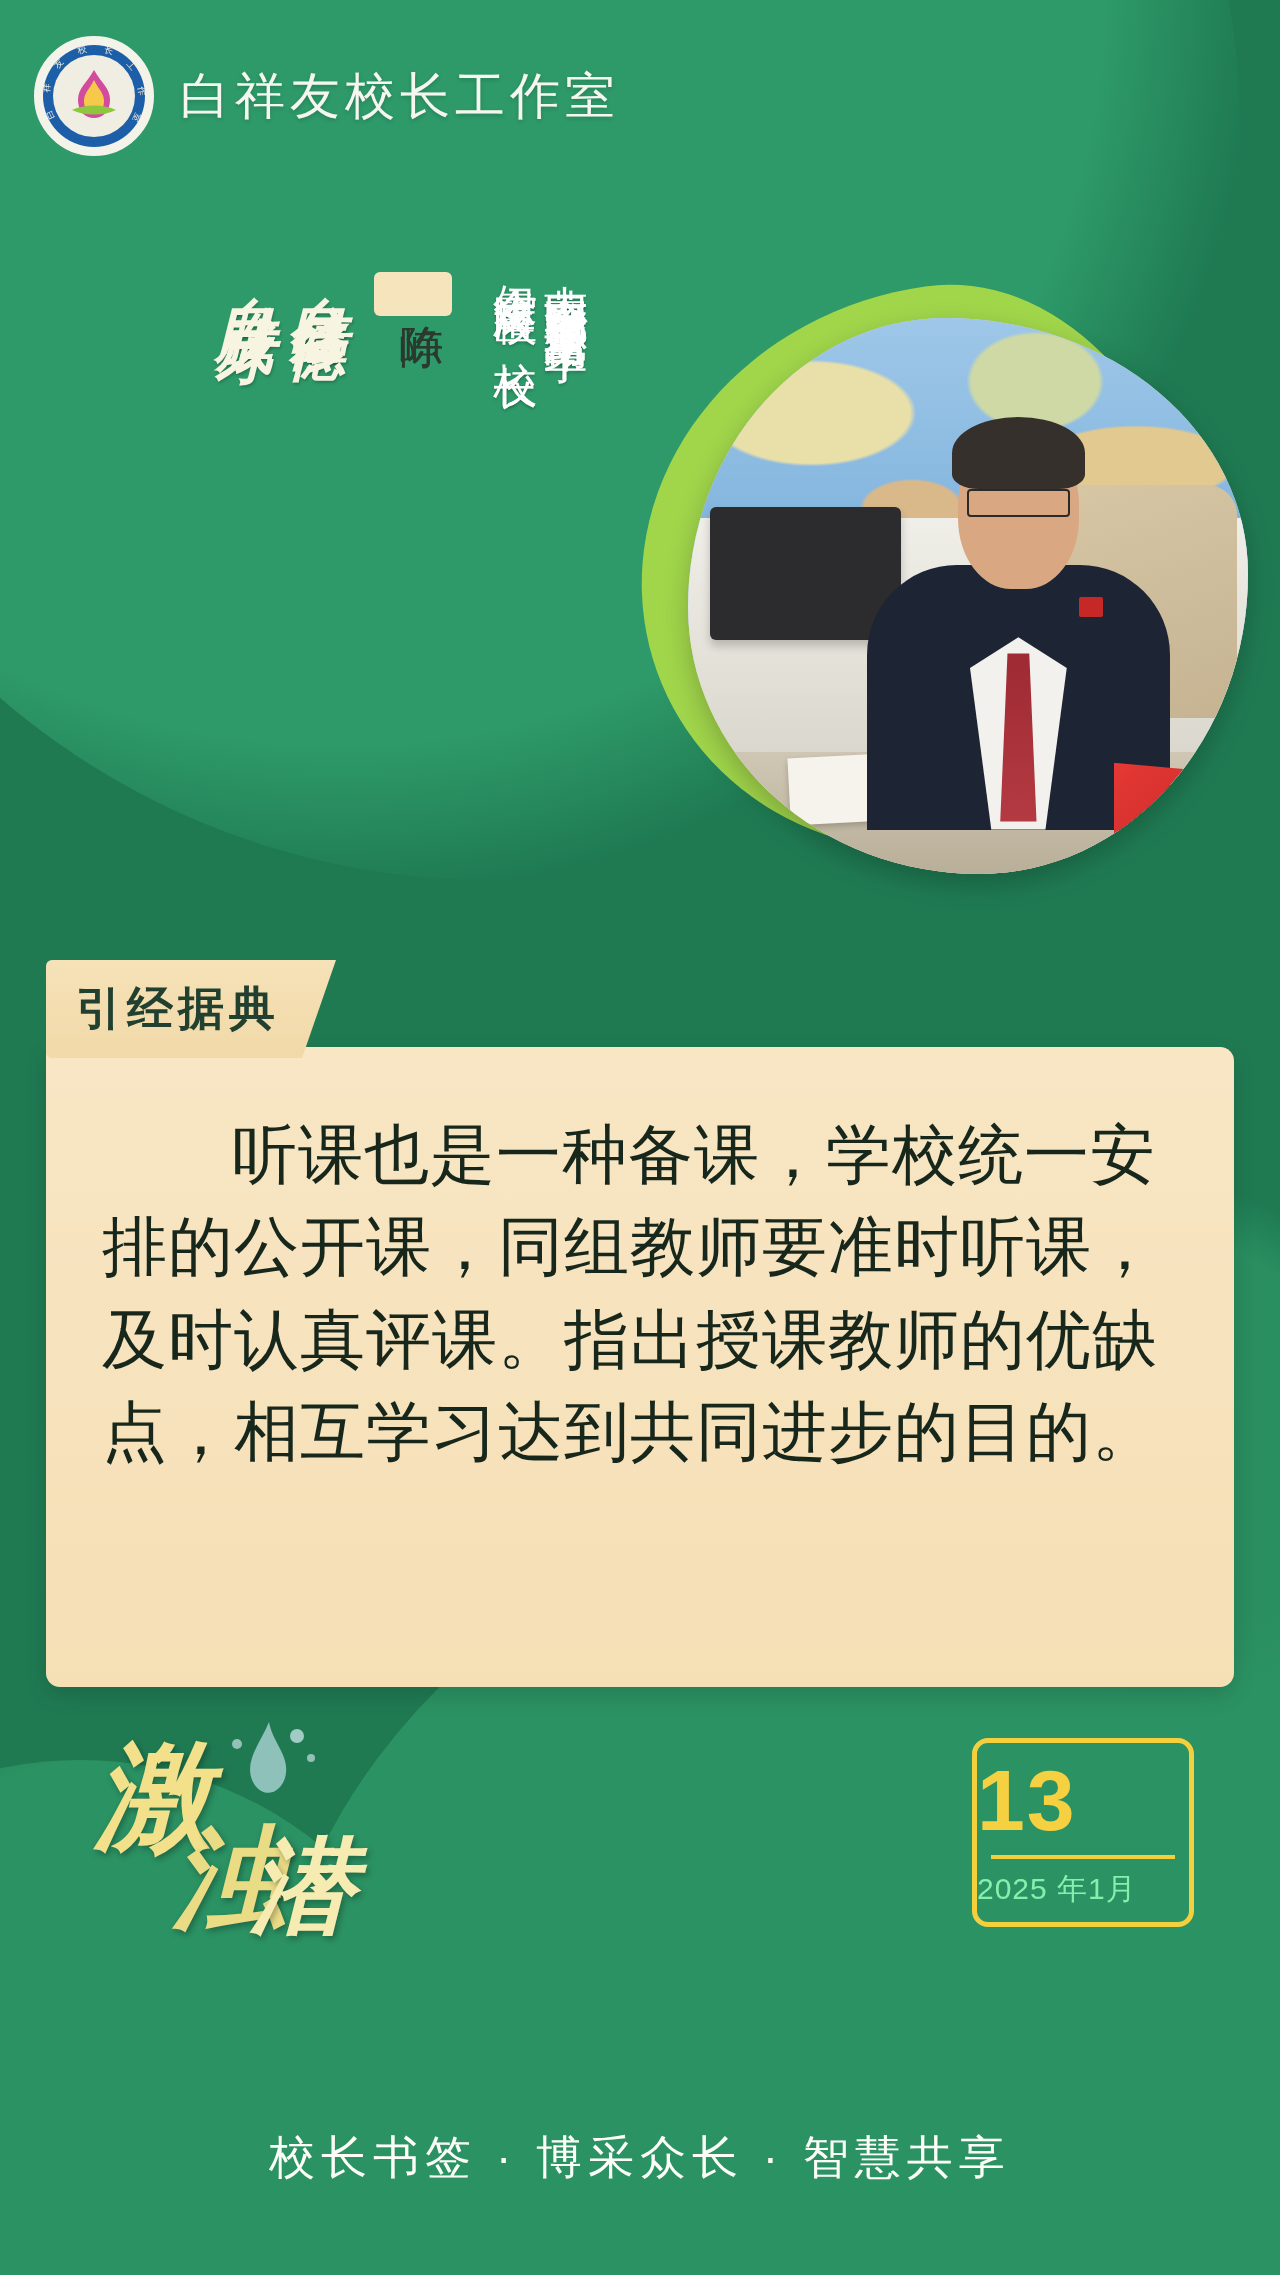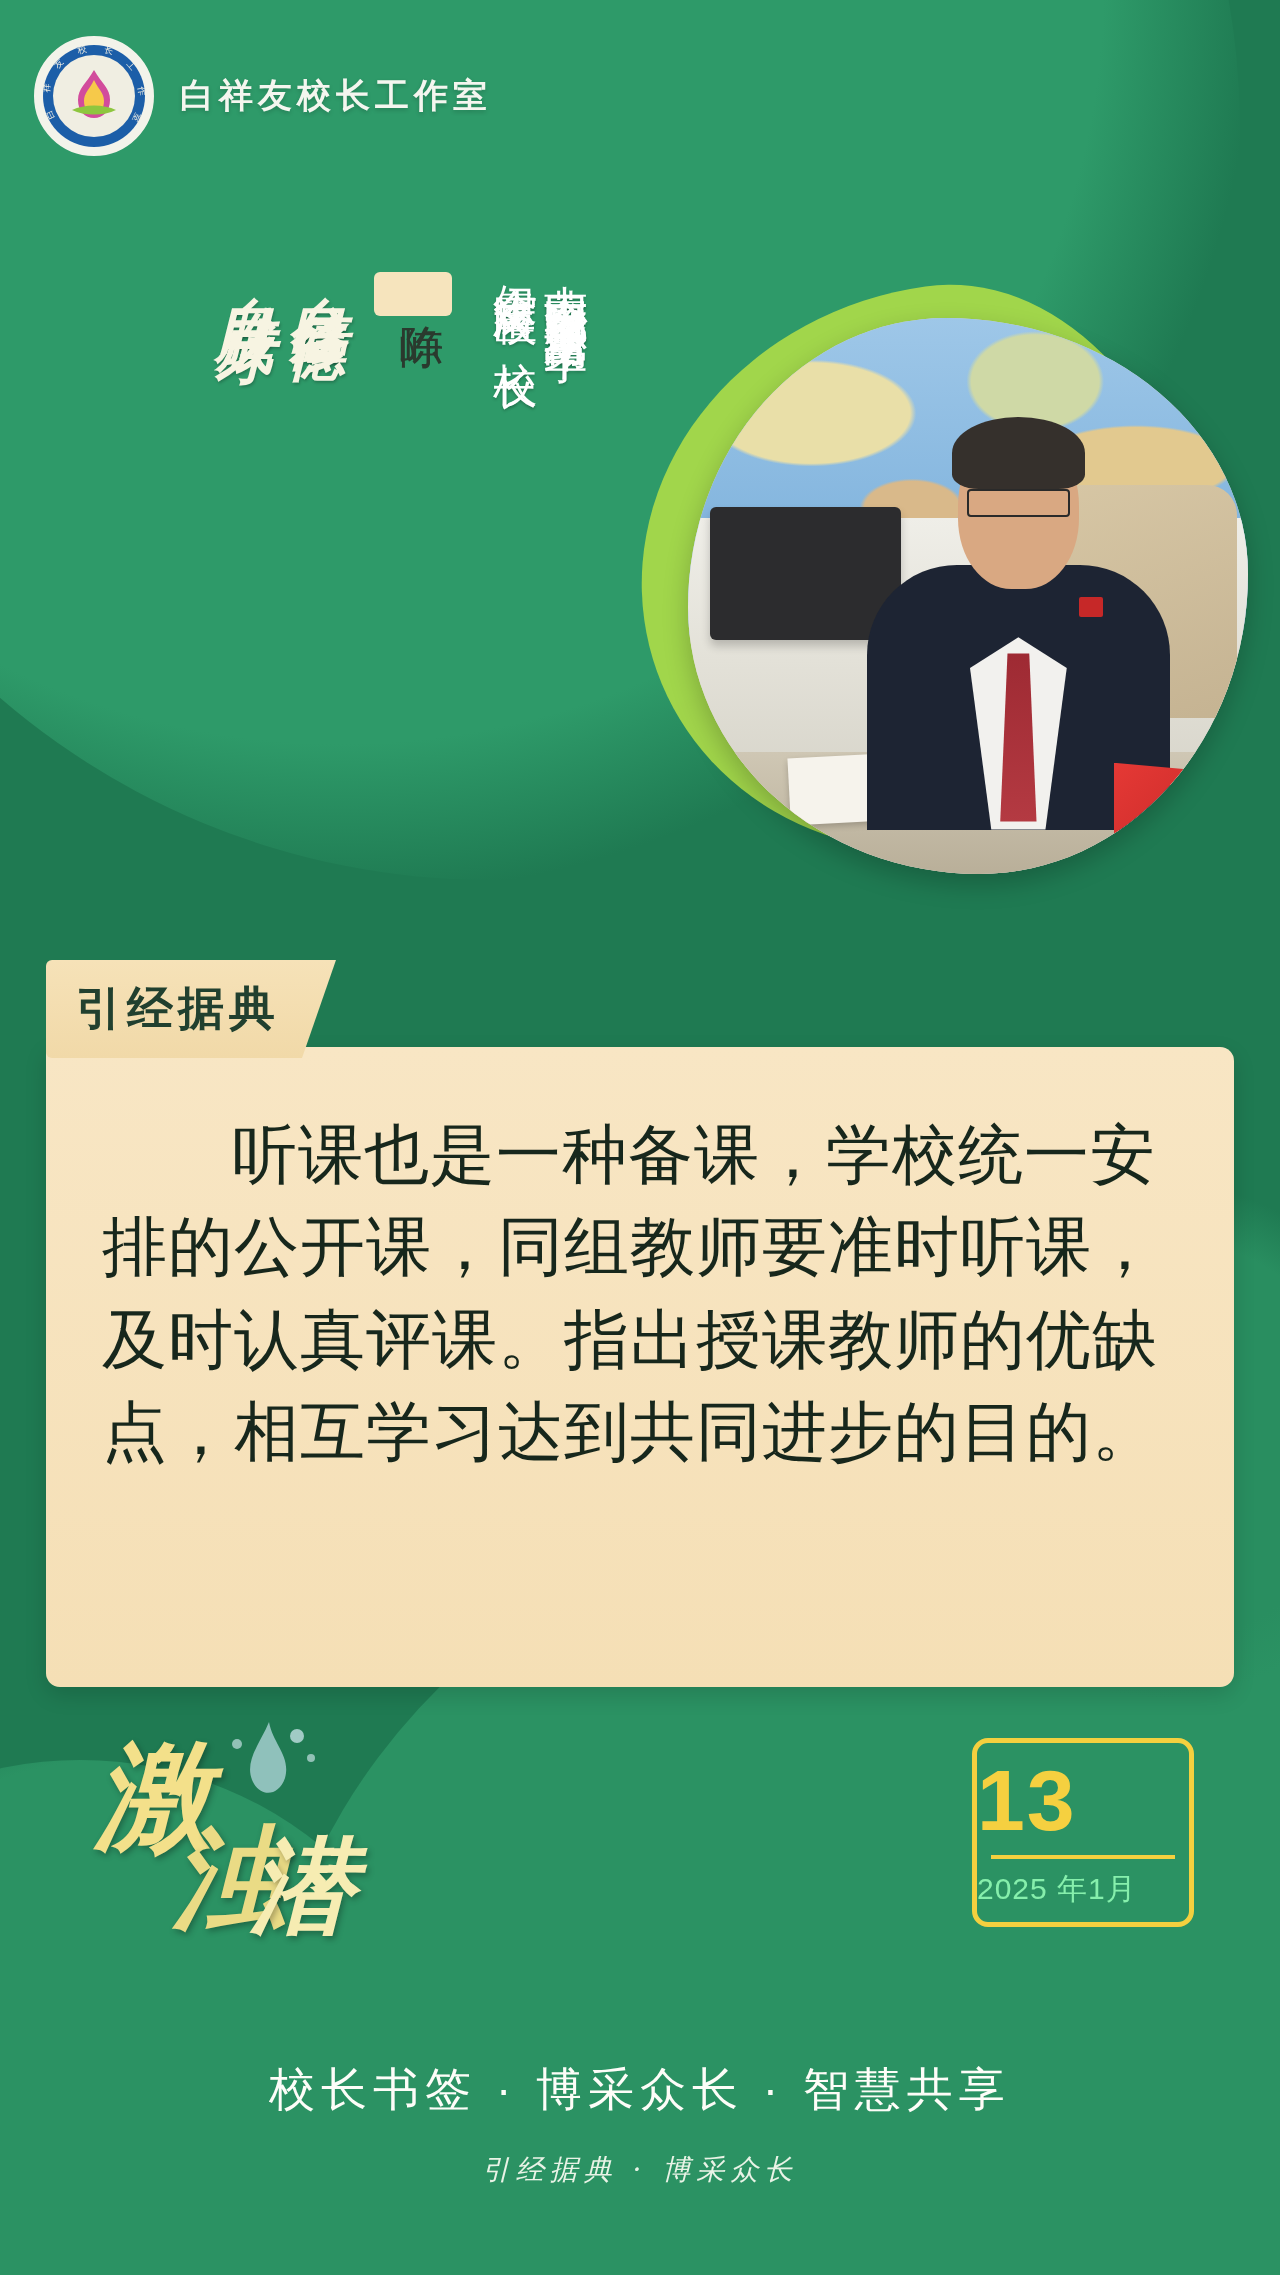--- a/index.html
+++ b/index.html
@@ -89,22 +89,22 @@
     letter-spacing: 1px;
   }
   .logo-arc-text span {
     position: absolute;
     left: 50%; top: 50%;
     transform-origin: 0 0;
     white-space: nowrap;
   }
   .header-title {
     color: #f4f6ef;
-    font-size: 34px;
-    font-weight: bold;
+    font-size: 50px;
+    font-weight: normal;
     letter-spacing: 5px;
     text-shadow: 0 2px 4px rgba(0,0,0,.18);
   }
 
   
   .slogan {
     position: absolute;
     left: 218px; top: 250px;
     width: 130px;
     z-index: 6;
@@ -466,14 +466,13 @@
 </div>
 
 <div class="date-badge">
   <div class="date-day">13</div>
   <div class="date-rule"></div>
   <div class="date-ym">2025 年1月</div>
 </div>
 
 <div class="footer">
   <div class="footer-main">校长书签  ·  博采众长  ·  智慧共享</div>
-  <div class="footer-sub">引经据典  ·  博采众长</div>
 </div>
 
 </body></html>

